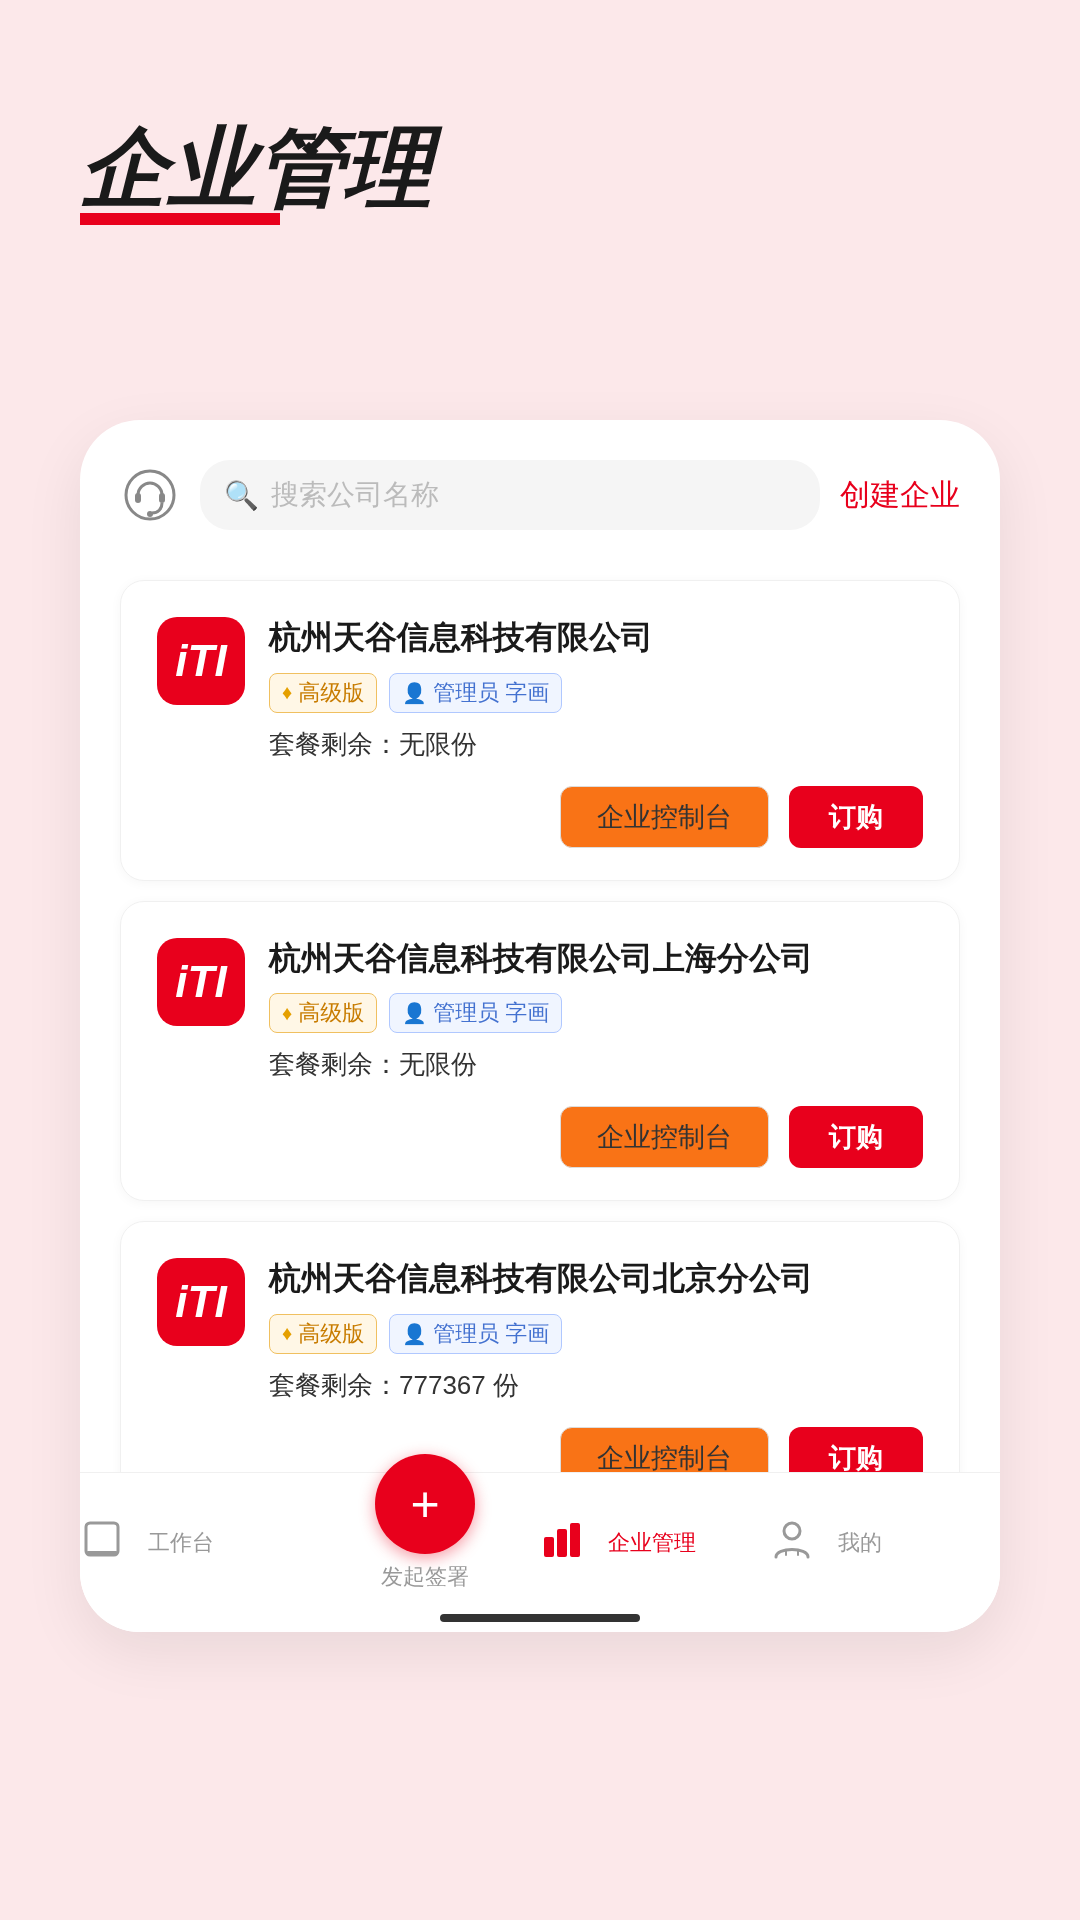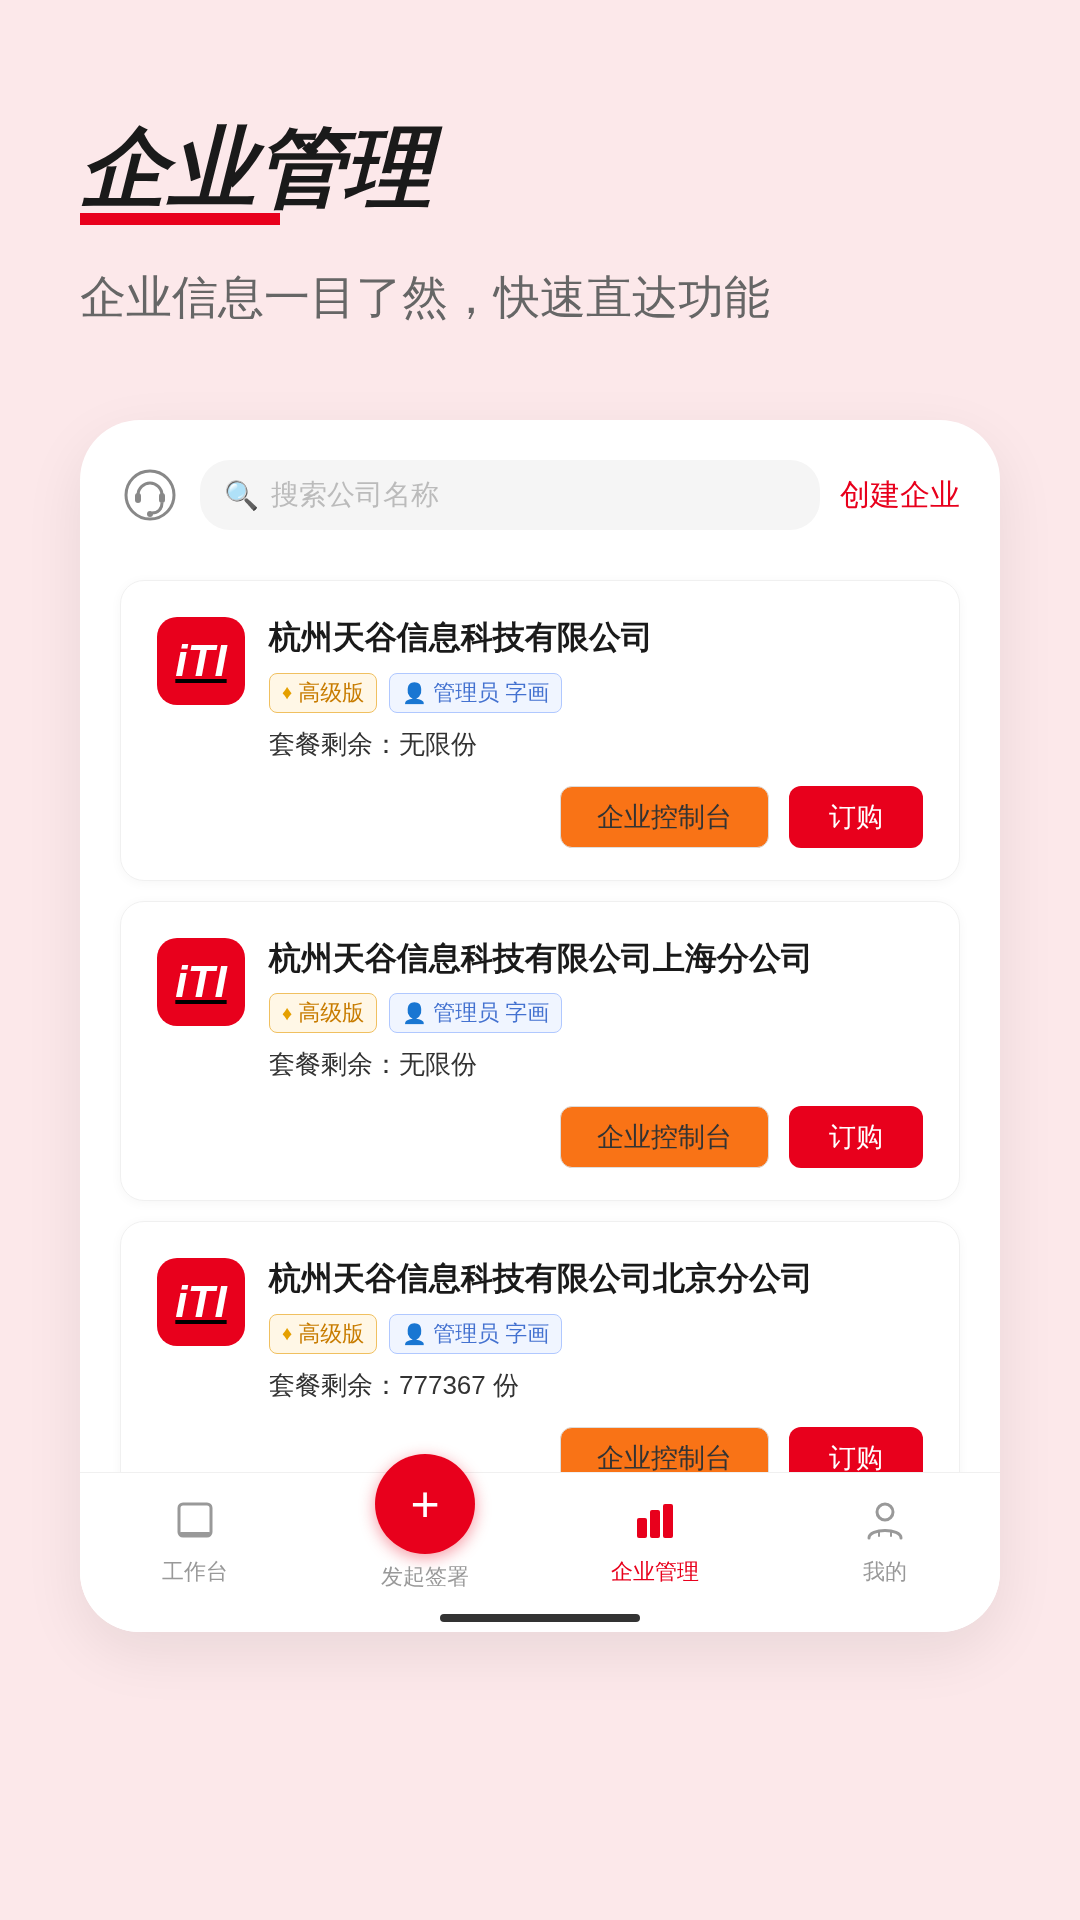--- a/index.html
+++ b/index.html
@@ -125,21 +125,20 @@
 
     .company-logo {
       width: 88px;
       height: 88px;
       background: #e8001c;
       border-radius: 20px;
       display: flex;
       align-items: center;
       justify-content: center;
       flex-shrink: 0;
-      text-decoration: underline;
     }
 
     .company-logo-text {
       color: #fff;
       font-size: 44px;
       font-weight: bold;
       font-style: italic;
     }
 
     .company-info {
@@ -232,39 +231,40 @@
     .btn-order {
       height: 62px;
       padding: 0 40px;
       background: #e8001c;
       border-radius: 12px;
       font-size: 27px;
       color: #fff;
       display: flex;
       align-items: center;
       justify-content: center;
+      font-weight: bold;
     }
 
     .bottom-nav {
       height: 160px;
       background: #fff;
       border-top: 1px solid #f0f0f0;
       display: flex;
       align-items: center;
       justify-content: space-around;
       padding-bottom: 20px;
       flex-shrink: 0;
       position: relative;
     }
 
     .nav-item {
       display: flex;
-      flex-direction: column;
-      align-items: center;
-      gap: 8px;
+      flex-direction: row;
+      align-items: center;
+      gap: 24px;
       flex: 1;
     }
 
     .nav-icon {
       font-size: 44px;
       color: #999;
       line-height: 1;
     }
 
     .nav-icon.active {
@@ -327,21 +327,20 @@
 </head>
 <body>
 
 <div style="width:1080px;height:1692px;background:#fce8ea;position:relative;">
 
   <div class="page-header">
     <div style="position:relative;display:inline-block;">
       <div class="page-title">企业管理</div>
       <div class="page-title-underline"></div>
     </div>
-    <div class="page-subtitle">企业信息一目了然，快速直达功能</div>
   </div>
 
   <div class="phone-card">
 
     <div class="search-bar-area">
       <div class="customer-service-icon">
         <svg width="52" height="52" viewBox="0 0 52 52" fill="none">
           <circle cx="26" cy="26" r="24" stroke="#888" stroke-width="3"></circle>
           <path d="M14 26 C14 19 20 14 26 14 C32 14 38 19 38 26" stroke="#888" stroke-width="3" fill="none"></path>
           <rect x="11" y="24" width="6" height="10" rx="3" fill="#888"></rect>

